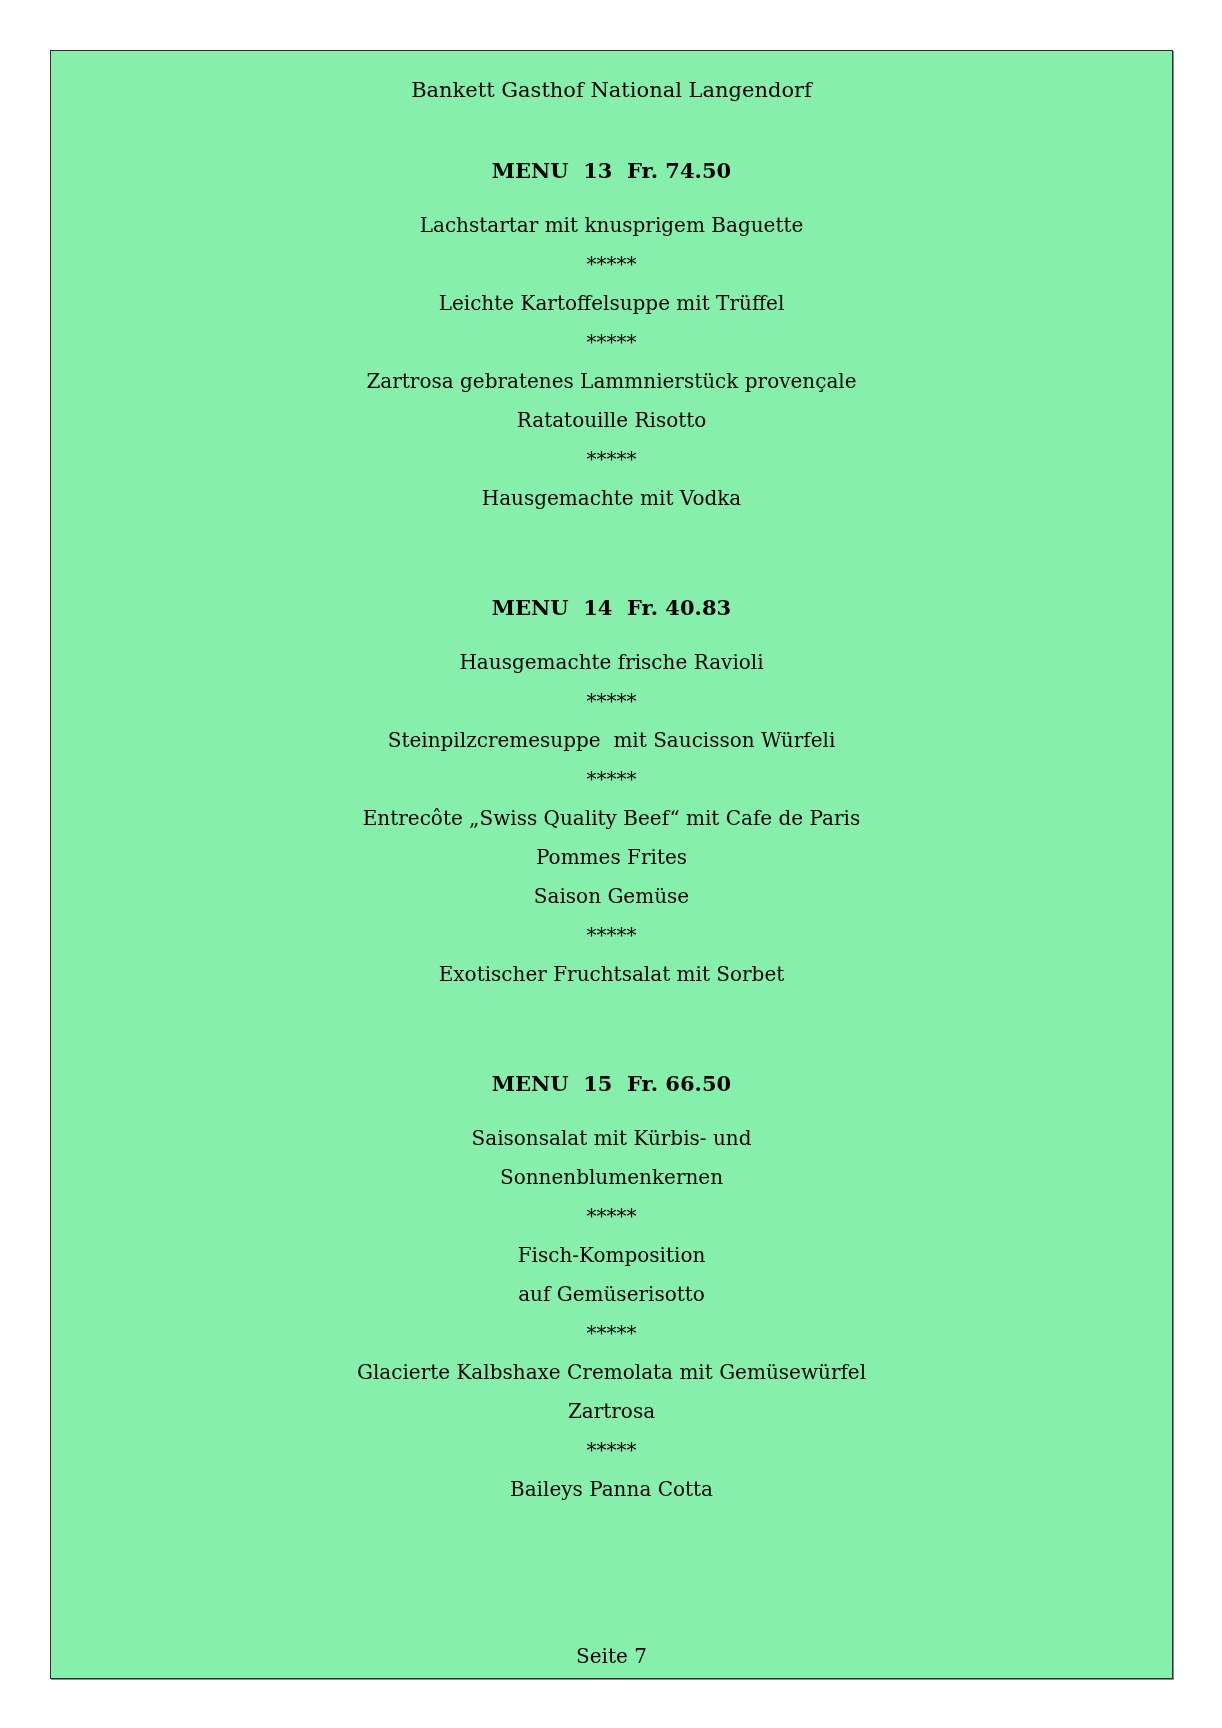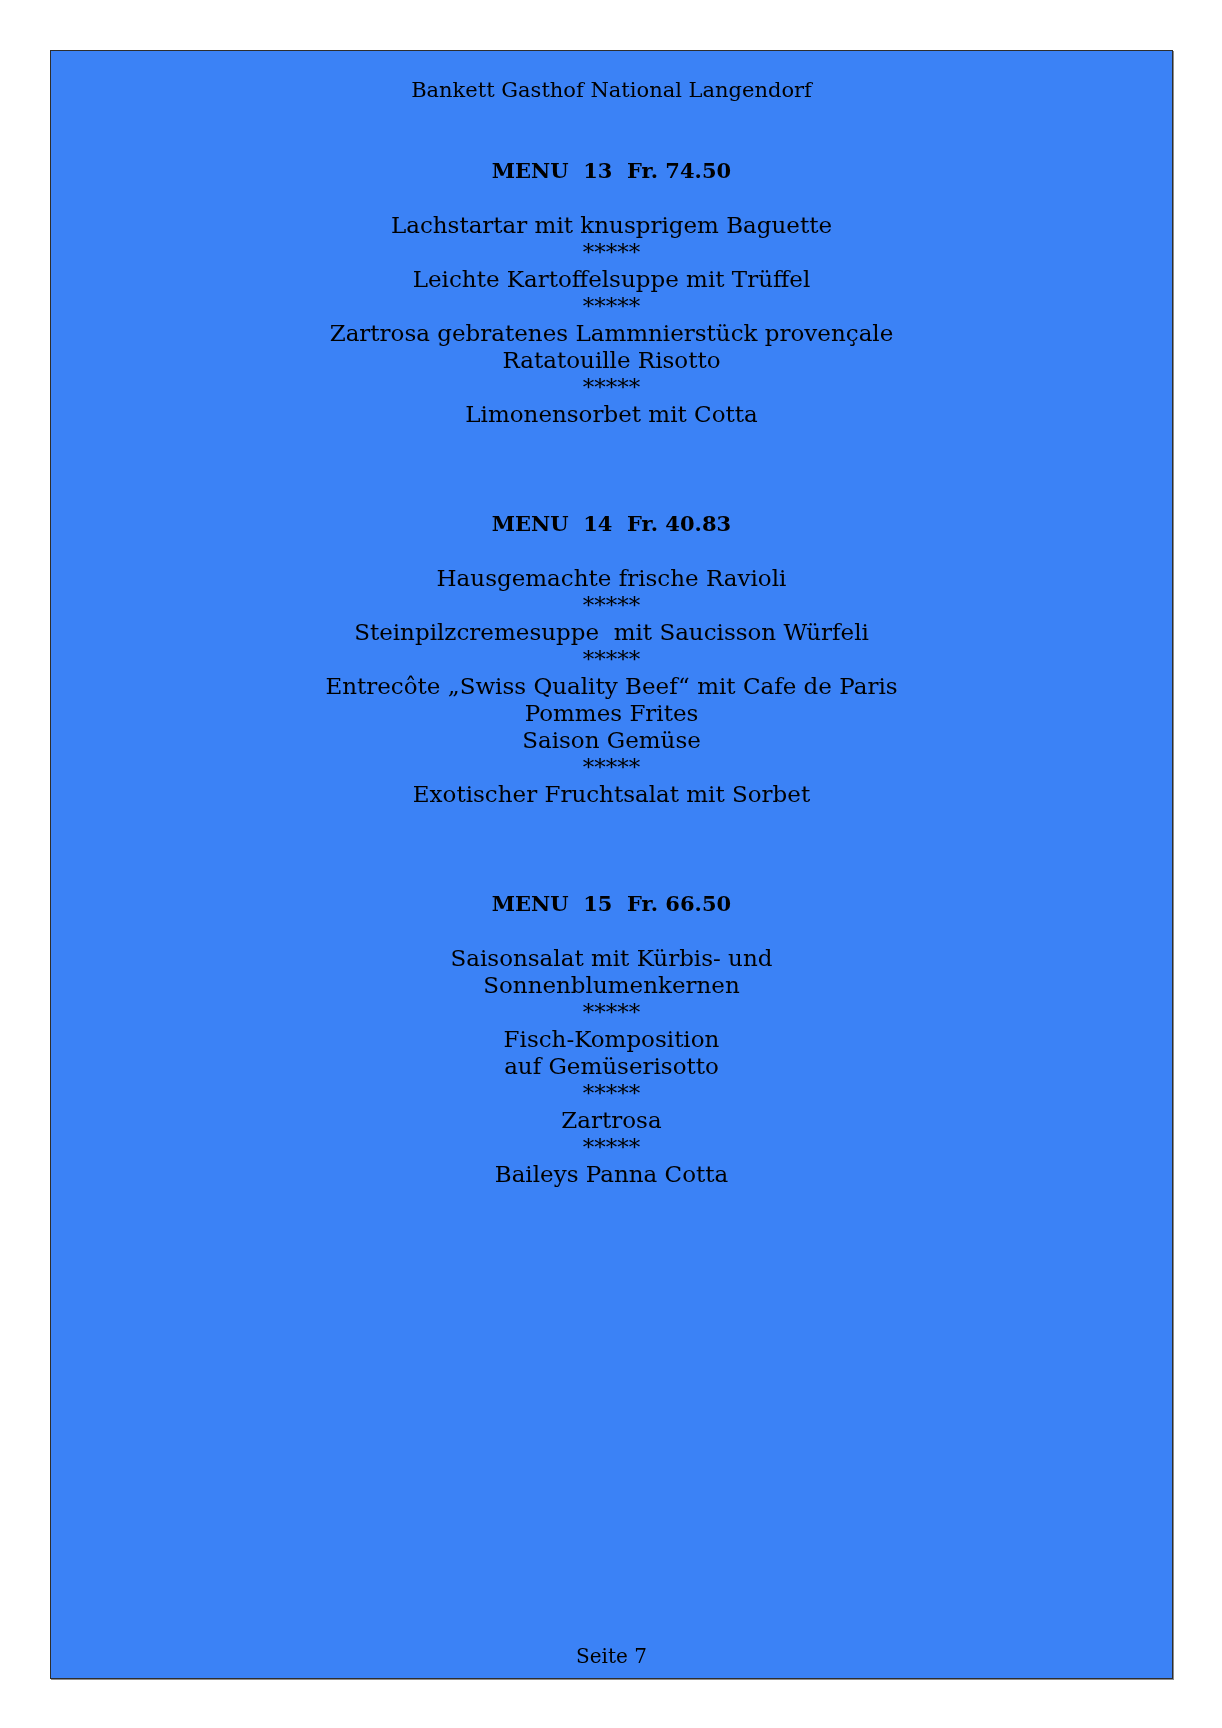--- a/index.html
+++ b/index.html
@@ -16,21 +16,21 @@
     overflow: hidden;
   }
   .page-frame {
     position: absolute;
     left: 50px;
     top: 50px;
     width: 1121px;
     height: 1627px;
     border: 1px solid #2e2e2e;
     box-shadow: 1px 1px 0 rgba(0,0,0,0.45);
-    background: #3b82f6;
+    background: #86efac;
   }
   .content {
     position: absolute;
     left: 0;
     top: 0;
     width: 100%;
     text-align: center;
   }
   .doc-title {
     margin: 25px 0 0 0;
@@ -43,22 +43,22 @@
     margin: 82px 0 27px 0;
     font-size: 21px;
     font-weight: bold;
     line-height: 28px;
     white-space: pre;
   }
   .menu-title.first {
     margin-top: 53px;
   }
   .line {
-    margin: 0;
-    font-size: 23px;
+    margin: 12px;
+    font-size: 20px;
     line-height: 27px;
     white-space: pre;
   }
   .page-footer {
     position: absolute;
     bottom: 9px;
     left: 0;
     width: 100%;
     text-align: center;
     font-size: 20px;
@@ -76,21 +76,21 @@
 
     <section>
       <h2 class="menu-title first">MENU  13  Fr. 74.50</h2>
       <p class="line">Lachstartar mit knusprigem Baguette</p>
       <p class="line">*****</p>
       <p class="line">Leichte Kartoffelsuppe mit Trüffel</p>
       <p class="line">*****</p>
       <p class="line">Zartrosa gebratenes Lammnierstück provençale</p>
       <p class="line">Ratatouille Risotto</p>
       <p class="line">*****</p>
-      <p class="line">Limonensorbet mit Cotta</p>
+      <p class="line">Hausgemachte mit Vodka</p>
     </section>
 
     <section>
       <h2 class="menu-title">MENU  14  Fr. 40.83</h2>
       <p class="line">Hausgemachte frische Ravioli</p>
       <p class="line">*****</p>
       <p class="line">Steinpilzcremesuppe  mit Saucisson Würfeli</p>
       <p class="line">*****</p>
       <p class="line">Entrecôte „Swiss Quality Beef“ mit Cafe de Paris</p>
       <p class="line">Pommes Frites</p>
@@ -100,20 +100,21 @@
     </section>
 
     <section>
       <h2 class="menu-title">MENU  15  Fr. 66.50</h2>
       <p class="line">Saisonsalat mit Kürbis- und</p>
       <p class="line">Sonnenblumenkernen</p>
       <p class="line">*****</p>
       <p class="line">Fisch-Komposition</p>
       <p class="line">auf Gemüserisotto</p>
       <p class="line">*****</p>
+      <p class="line">Glacierte Kalbshaxe Cremolata mit Gemüsewürfel</p>
       <p class="line">Zartrosa</p>
       <p class="line">*****</p>
       <p class="line">Baileys Panna Cotta</p>
     </section>
 
   </div>
 
   <p class="page-footer">Seite 7</p>
 </div>
 

